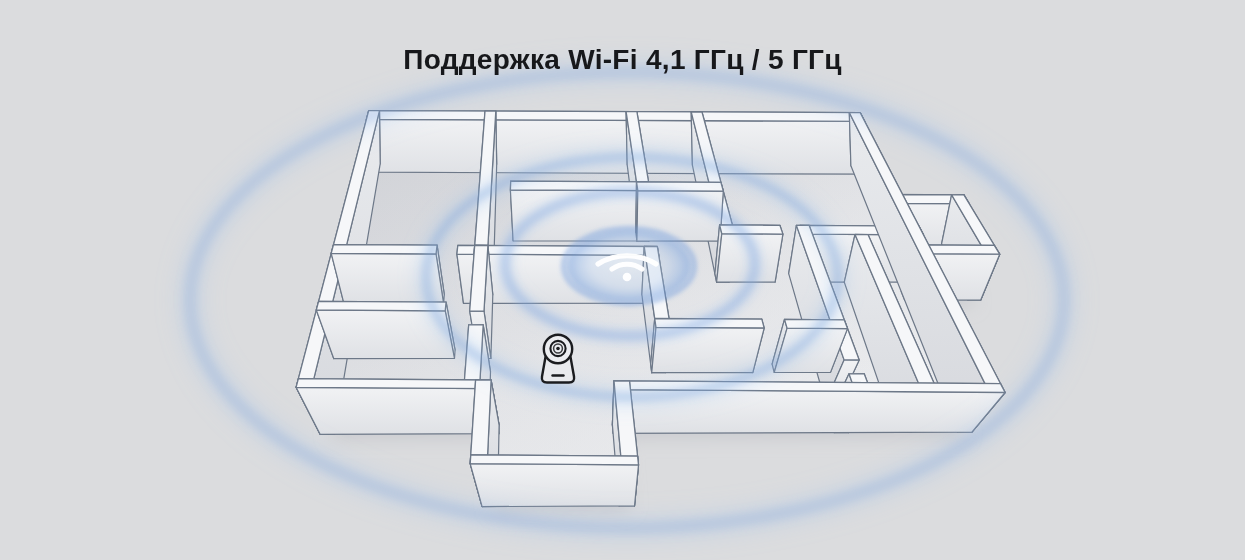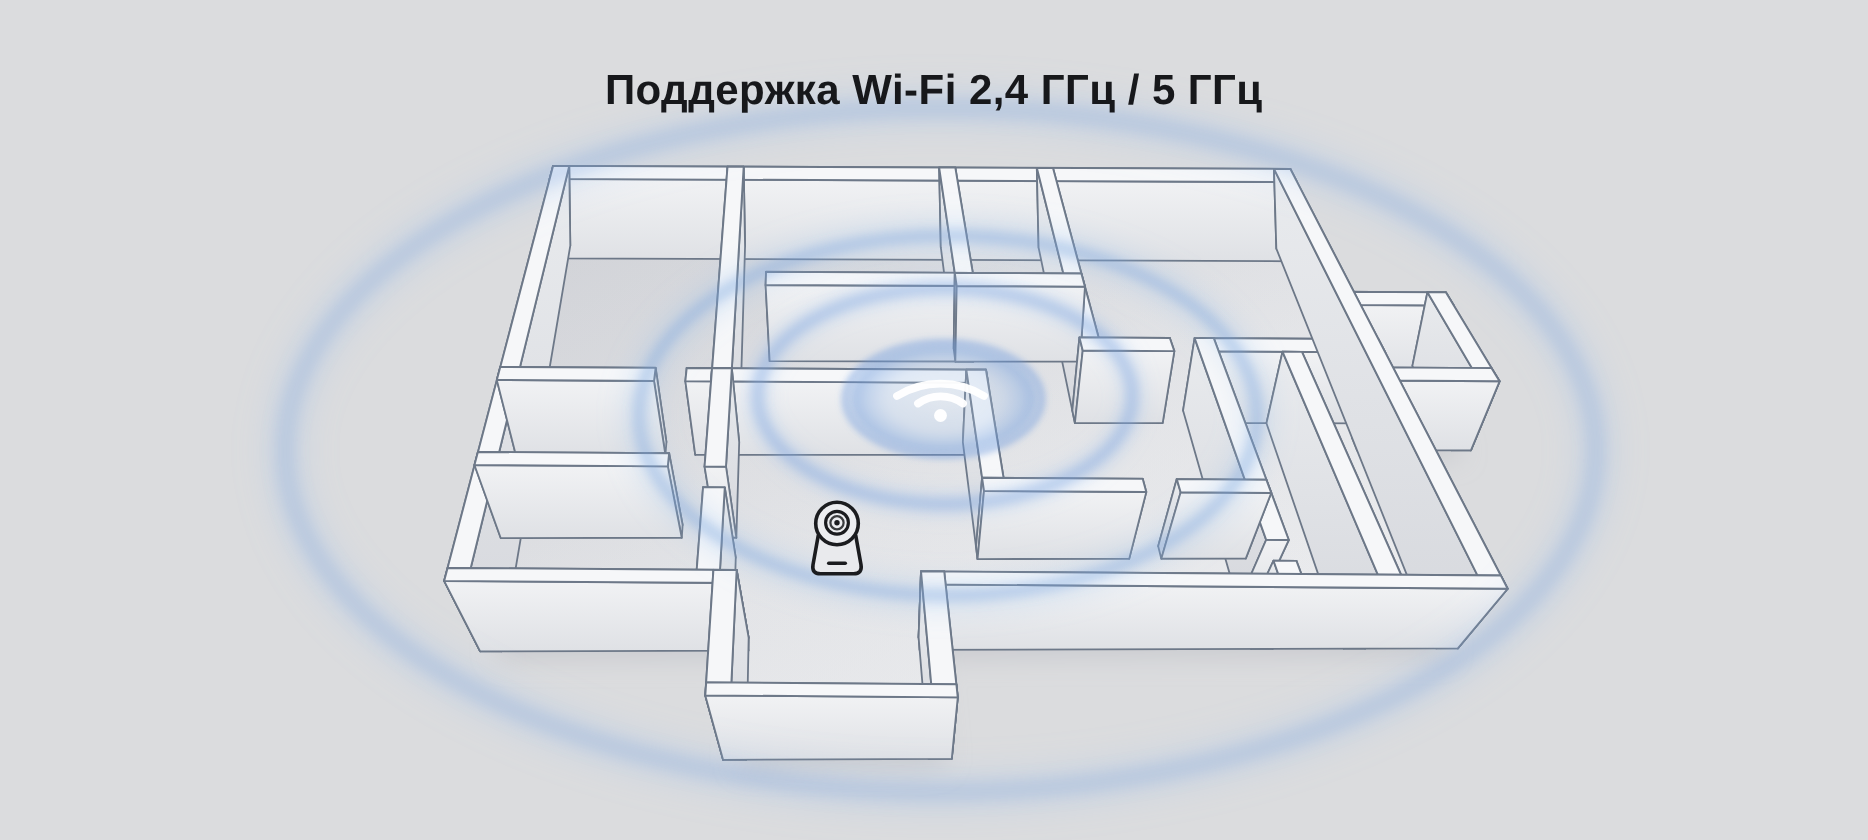--- a/index.html
+++ b/index.html
@@ -34,21 +34,21 @@
   .cam-ring{fill:none;stroke:var(--camera,#1b1c1f);stroke-width:2.1}
   .cam-ring2{fill:none;stroke:var(--camera,#1b1c1f);stroke-width:1.5;opacity:.85}
   .cam-dot{fill:var(--camera,#1b1c1f)}
   .cam-slot{stroke:var(--camera,#1b1c1f);stroke-width:2.4;stroke-linecap:round}
 </style>
 </head>
 <body>
 
 <div class="stage">
 
-  <div class="title">Поддержка Wi-Fi 2,4 ГГц / 5 ГГц</div>
+  <div class="title">Поддержка Wi-Fi 4,1 ГГц / 5 ГГц</div>
 
   <svg id="scene" width="1245" height="560" viewBox="0 0 1245 560">
     <defs>
       <linearGradient id="gSide" x1="0" y1="0" x2="0" y2="1">
         <stop offset="0" style="stop-color:var(--face-hi,#f1f2f4)"></stop>
         <stop offset="1" style="stop-color:var(--face-lo,#dfe1e5)"></stop>
       </linearGradient>
       <linearGradient id="gSideD" x1="0" y1="0" x2="0" y2="1">
         <stop offset="0" style="stop-color:var(--faced-hi,#e9ebee)"></stop>
         <stop offset="1" style="stop-color:var(--faced-lo,#d6d8dd)"></stop>

